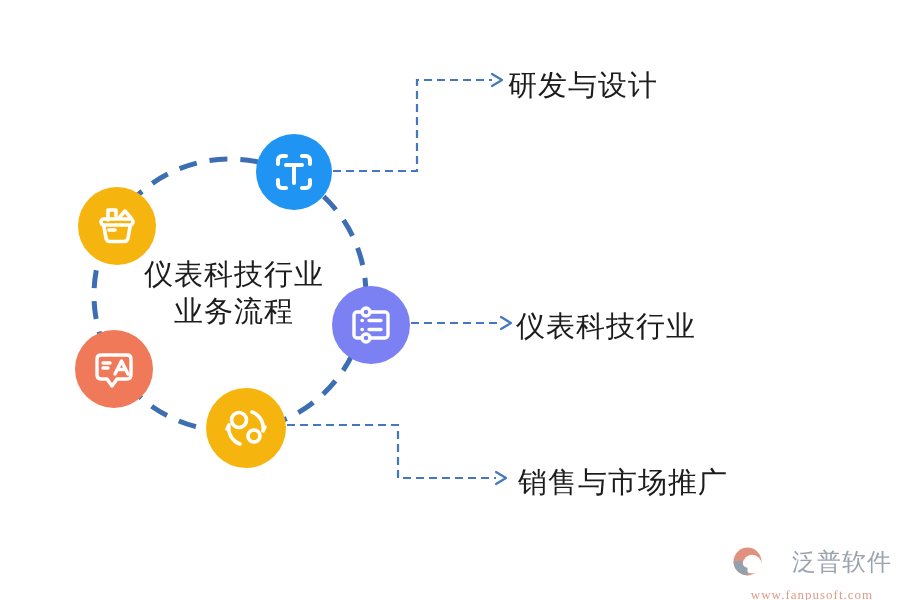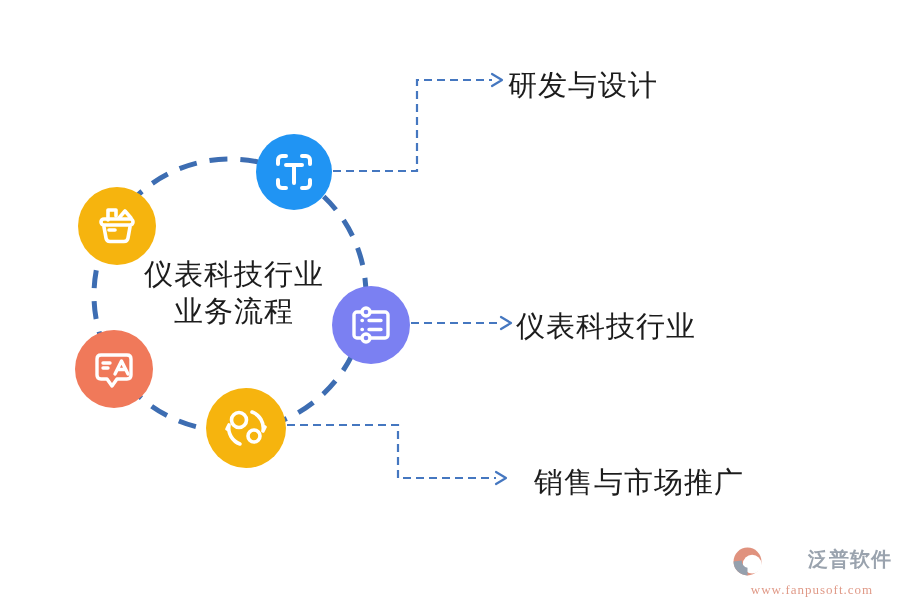--- a/index.html
+++ b/index.html
@@ -13,27 +13,27 @@
     text-align:center;font-size:29px;line-height:37px;color:#1c1c1c;
     letter-spacing:1px;
   }
   .step-label{
     position:absolute;font-size:29px;color:#1c1c1c;white-space:nowrap;
     letter-spacing:1px;
   }
   .label-0{left:508px;top:66px;}
   .label-1{left:516px;top:188px;}
   .label-2{left:516px;top:307px;}
-  .label-3{left:534px;top:463px;}
+  .label-3{left:518px;top:463px;}
   .watermark{
     position:absolute;right:8px;top:546px;width:160px;
     font-family:"Liberation Serif","DejaVu Serif",serif;
   }
   .wm-row{display:flex;align-items:center;justify-content:flex-end;gap:2px;}
-  .wm-brand{font-size:20px;font-weight:bold;letter-spacing:1px;}
+  .wm-brand{font-size:24px;font-weight:normal;letter-spacing:1px;}
   .wm-url{font-size:13px;text-align:center;letter-spacing:1px;margin-top:9px;}
 </style>
 </head>
 <body>
 
 <div class="stage">
 
   <svg width="900" height="600" viewBox="0 0 900 600">
 
     <circle cx="230" cy="295" r="136" fill="none" stroke-width="5" stroke-dasharray="18 13" stroke="#3d6db2"></circle>

